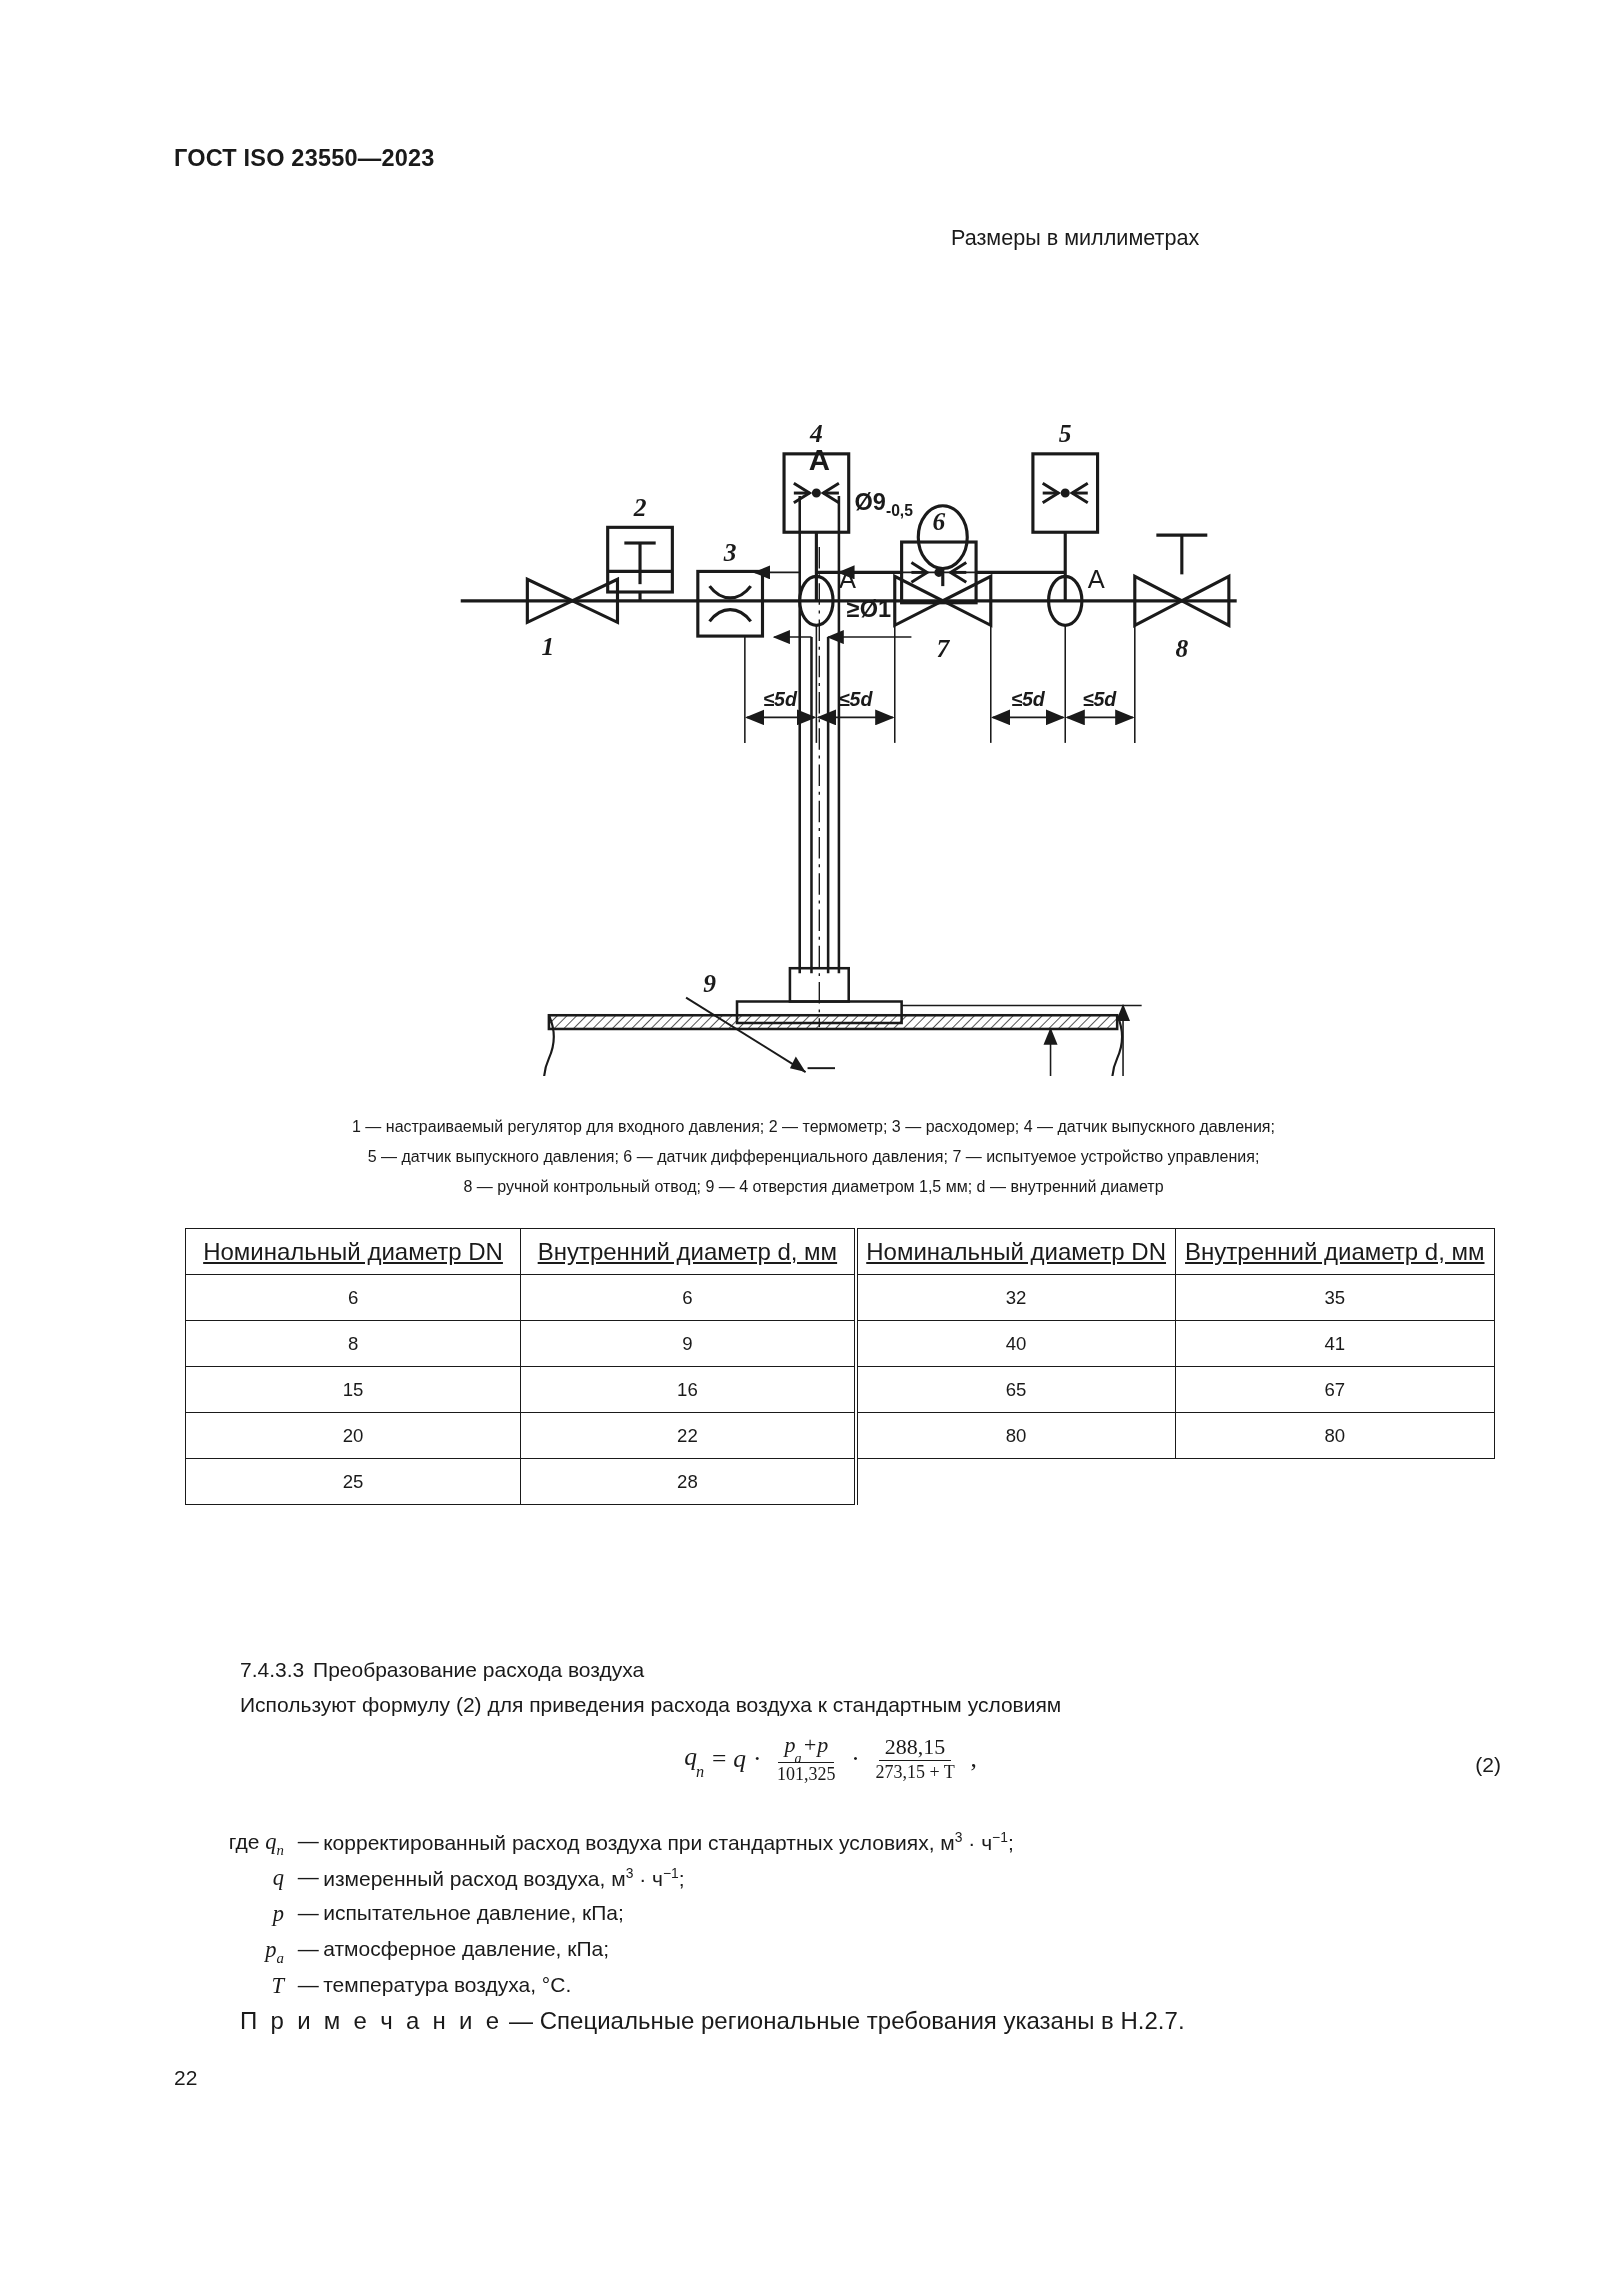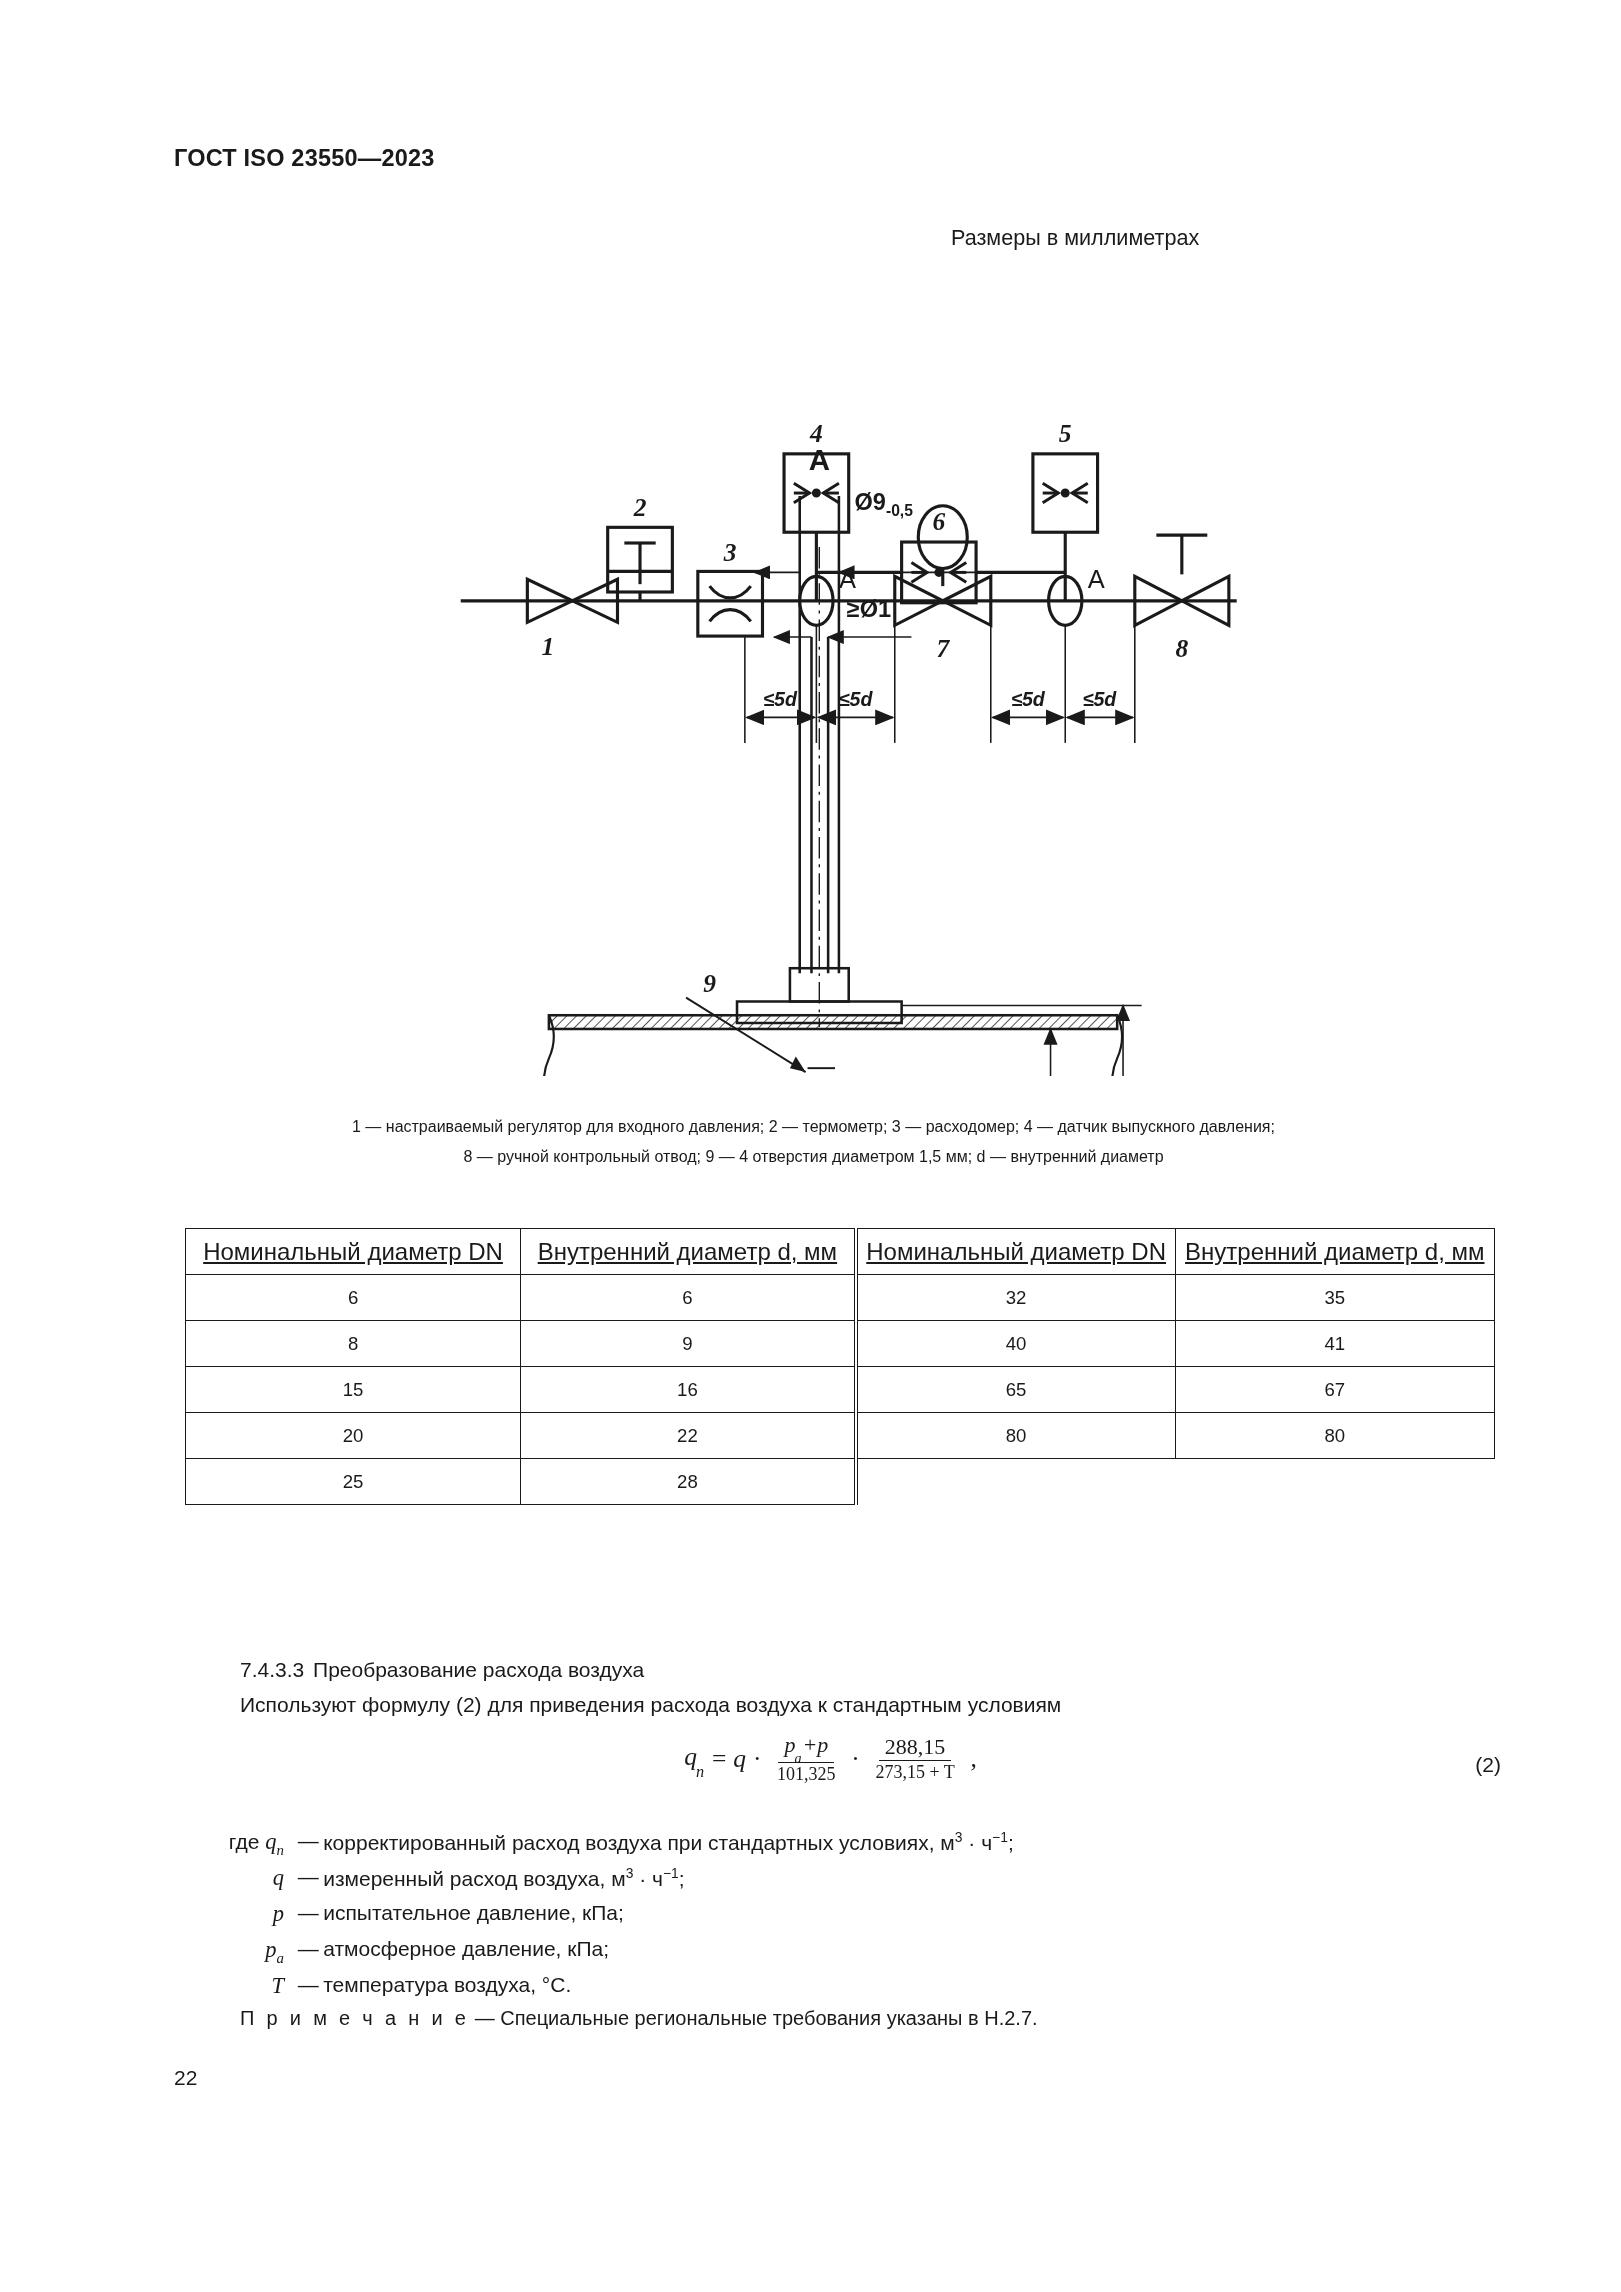--- a/index.html
+++ b/index.html
@@ -196,21 +196,21 @@
   .where .txt { white-space: nowrap; }
   .where i { font-family: "Liberation Serif", serif; font-style: italic; font-size: 22.5px; }
   .where .gde { margin-right: 5.9px; }
   sup.s { font-size: 0.66em; vertical-align: super; }
   sub.s { font-size: 0.66em; vertical-align: sub; font-style: italic; }
 
   .note {
     position: absolute;
     left: 240px;
     top: 2007px;
-    font-size: 20px;
+    font-size: 24px;
   }
   .note .sp { letter-spacing: 3.3px; }
 
   .page-num {
     position: absolute;
     left: 174px;
     top: 2066px;
     font-size: 21px;
   }
 </style>
@@ -425,20 +425,21 @@
         <text x="724" y="754" font-family="Liberation Serif, serif" font-style="italic" font-weight="bold" font-size="26" text-anchor="middle">9</text>
         <text x="1062" y="876" font-size="24" font-weight="bold" font-style="italic" text-anchor="middle" transform="rotate(-90 1062 876)">d</text>
         <text x="1136" y="888" font-size="24" font-weight="bold" font-style="italic" text-anchor="middle" transform="rotate(-90 1136 888)">d+20</text>
         <text x="836" y="1036" font-size="24" font-weight="bold" text-anchor="middle">&gt;25</text>
       </g>
     </svg>
   </div>
 
   <div class="legend">
     <span class="ln">1 — настраиваемый регулятор для входного давления; 2 — термометр; 3 — расходомер; 4 — датчик выпускного давления;</span>
+    <span class="ln">5 — датчик выпускного давления; 6 — датчик дифференциального давления; 7 — испытуемое устройство управления;</span>
     <span class="ln">8 — ручной контрольный отвод; 9 — 4 отверстия диаметром 1,5 мм; d — внутренний диаметр</span>
   </div>
 
   <table class="dn-table">
     <thead>
       <tr>
         <th class="c0">Номинальный диаметр DN</th>
         <th class="c1">Внутренний диаметр d, мм</th>
         <th class="c2">Номинальный диаметр DN</th>
         <th class="c3">Внутренний диаметр d, мм</th>

